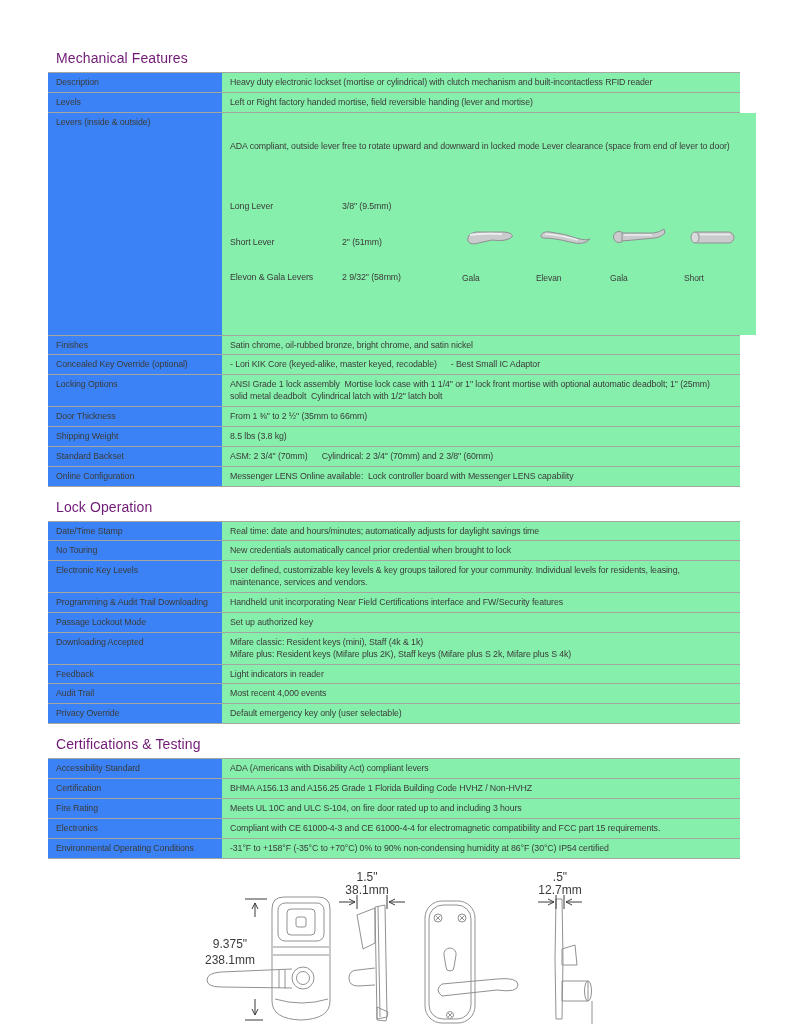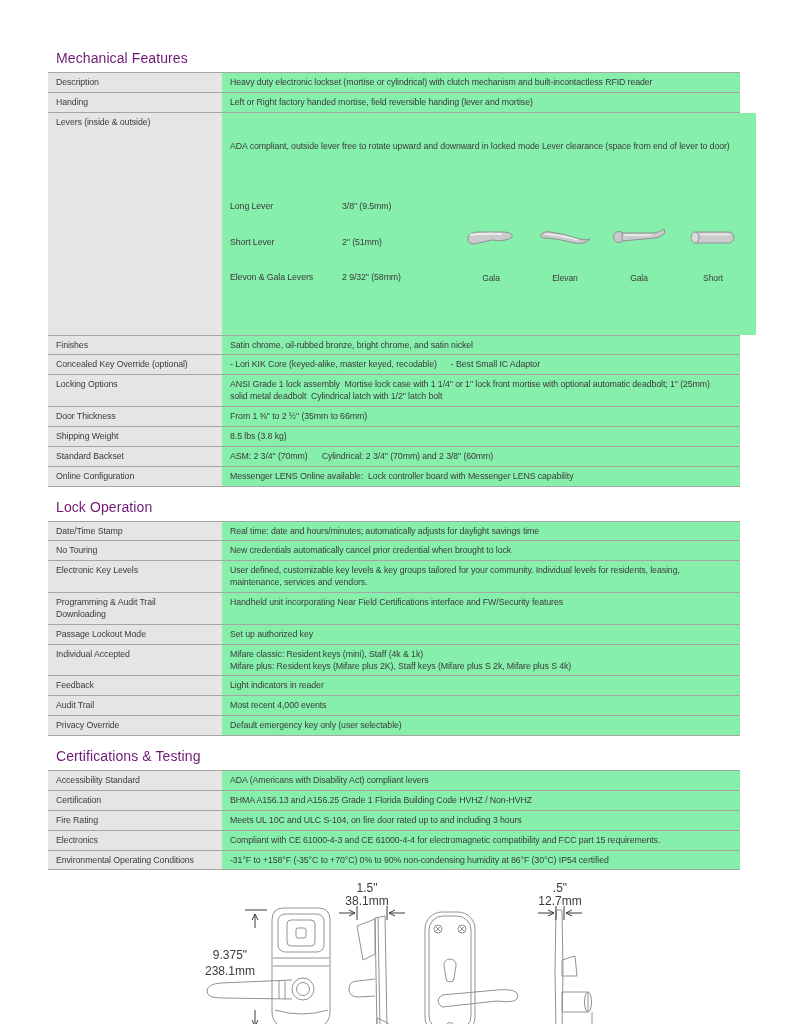--- a/index.html
+++ b/index.html
@@ -17,48 +17,48 @@
     color: #701a75;
     font-size: 14px;
     font-weight: 400;
     margin: 12px 0 6px 8px;
     letter-spacing: 0.1px;
   }
   .section-title.first { margin-top: 0; }
   .spec-table { width: 692px; border-bottom: 1px solid #A6A6A0; }
   .row { display: flex; border-top: 1px solid #A6A6A0; }
   .cell { font-size: 8.8px; line-height: 1.35; letter-spacing: -0.1px; padding: 4px 8px 3px; }
-  .label { flex: 0 0 174px; background: #e5e5e5; padding-left: 8px; padding-right: 16px; }
+  .label { flex: 0 0 174px; background: #3b82f6; padding-left: 8px; padding-right: 4px; }
   .value { flex: 1; background: #86efac; white-space: pre-wrap; }
   .levers-intro { margin-bottom: 1px; }
   .levers-body { display: flex; align-items: flex-end; }
   .lever-specs { width: 232px; }
   .spec-line { display: flex; }
   .spec-name { width: 112px; }
   .lever-figs { display: flex; gap: 16px; margin-left: auto; align-items: flex-end; padding-right: 6px; }
-  .lever-fig { text-align: center; }
+  .lever-fig { text-align: left; }
   .lever-fig svg { display: block; }
   .lever-caption { font-size: 8.5px; margin-top: 0px; }
   .diagram-wrap { margin-top: 10px; margin-left: -3px; }
   .diagram-wrap svg { display: block; }
   .dim-text { font-size: 12px; fill: #3b3b39; text-anchor: middle; letter-spacing: 0; }
 </style>
 </head>
 <body>
 
 <div class="content">
 
   <h2 class="section-title first">Mechanical Features</h2>
   <div class="spec-table">
     <div class="row">
       <div class="cell label">Description</div>
       <div class="cell value">Heavy duty electronic lockset (mortise or cylindrical) with clutch mechanism and built-incontactless RFID reader</div>
     </div>
     <div class="row">
-      <div class="cell label">Handing</div>
+      <div class="cell label">Levels</div>
       <div class="cell value">Left or Right factory handed mortise, field reversible handing (lever and mortise)</div>
     </div>
     <div class="row">
       <div class="cell label">Levers (inside &amp; outside)</div>
       <div class="cell value">
         <div class="levers-intro">ADA compliant, outside lever free to rotate upward and downward in locked mode Lever clearance (space from end of lever to door)</div>
         <div class="levers-body">
           <div class="lever-specs">
             <div class="spec-line">
               <span class="spec-name">Long Lever</span>
@@ -156,21 +156,21 @@
     </div>
     <div class="row">
       <div class="cell label">Programming &amp; Audit Trail Downloading</div>
       <div class="cell value">Handheld unit incorporating Near Field Certifications interface and FW/Security features</div>
     </div>
     <div class="row">
       <div class="cell label">Passage Lockout Mode</div>
       <div class="cell value">Set up authorized key</div>
     </div>
     <div class="row">
-      <div class="cell label">Individual Accepted</div>
+      <div class="cell label">Downloading Accepted</div>
       <div class="cell value">Mifare classic: Resident keys (mini), Staff (4k &amp; 1k)
 Mifare plus: Resident keys (Mifare plus 2K), Staff keys (Mifare plus S 2k, Mifare plus S 4k)</div>
     </div>
     <div class="row">
       <div class="cell label">Feedback</div>
       <div class="cell value">Light indicators in reader</div>
     </div>
     <div class="row">
       <div class="cell label">Audit Trail</div>
       <div class="cell value">Most recent 4,000 events</div>

